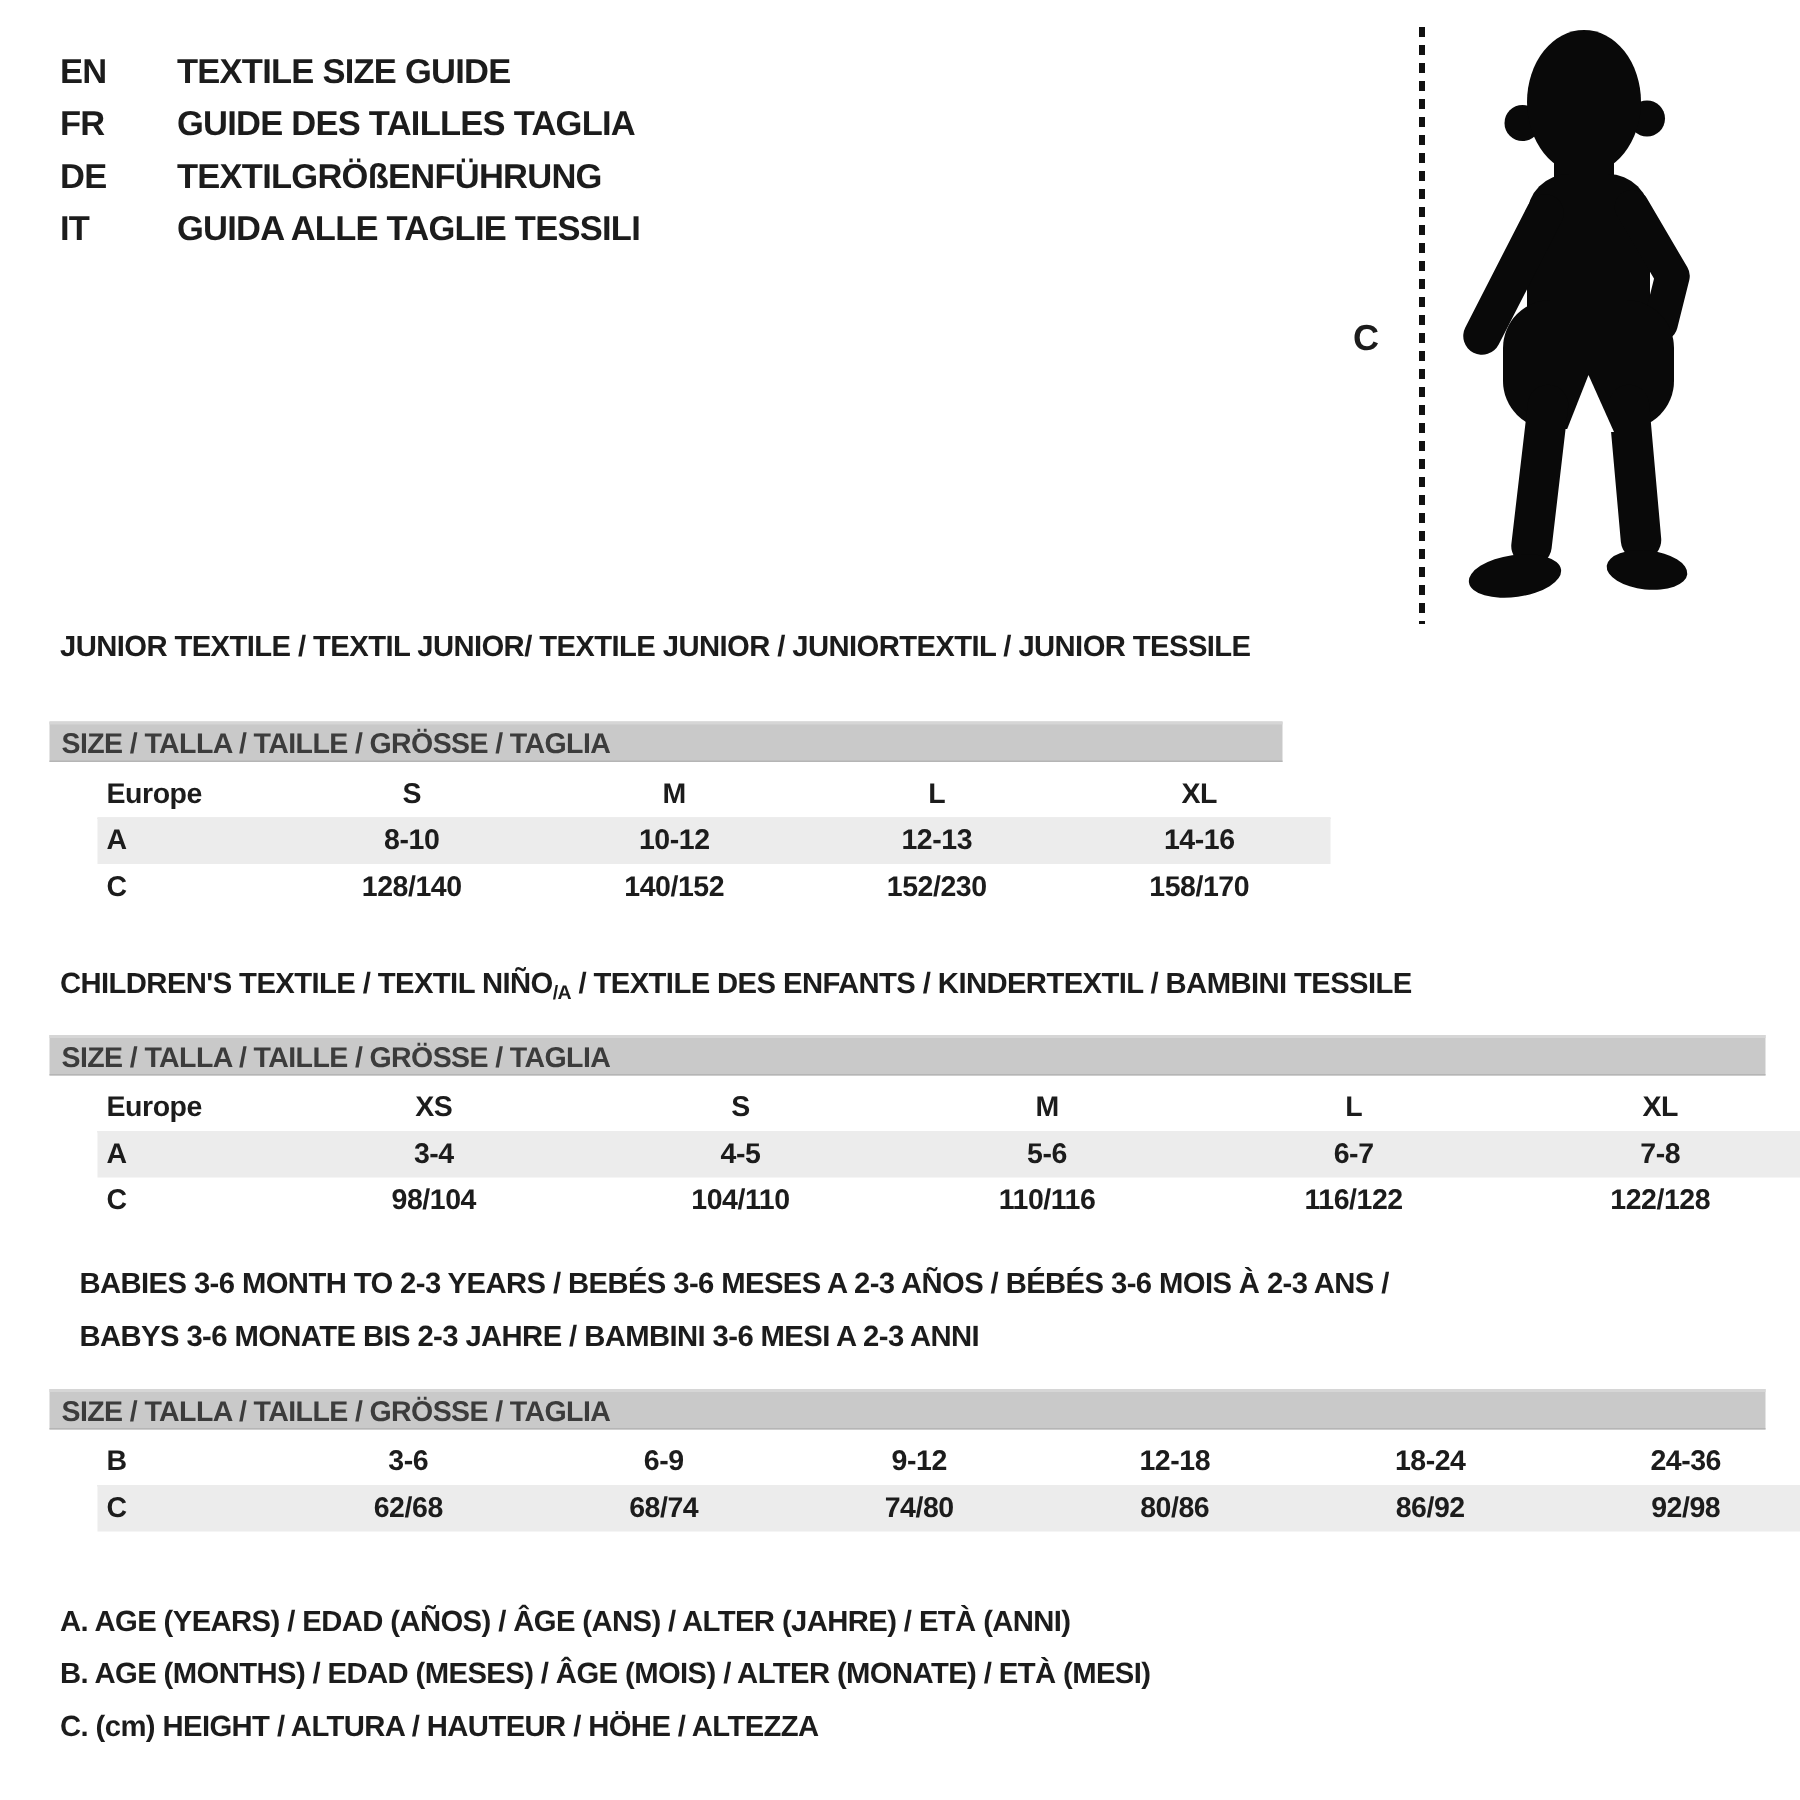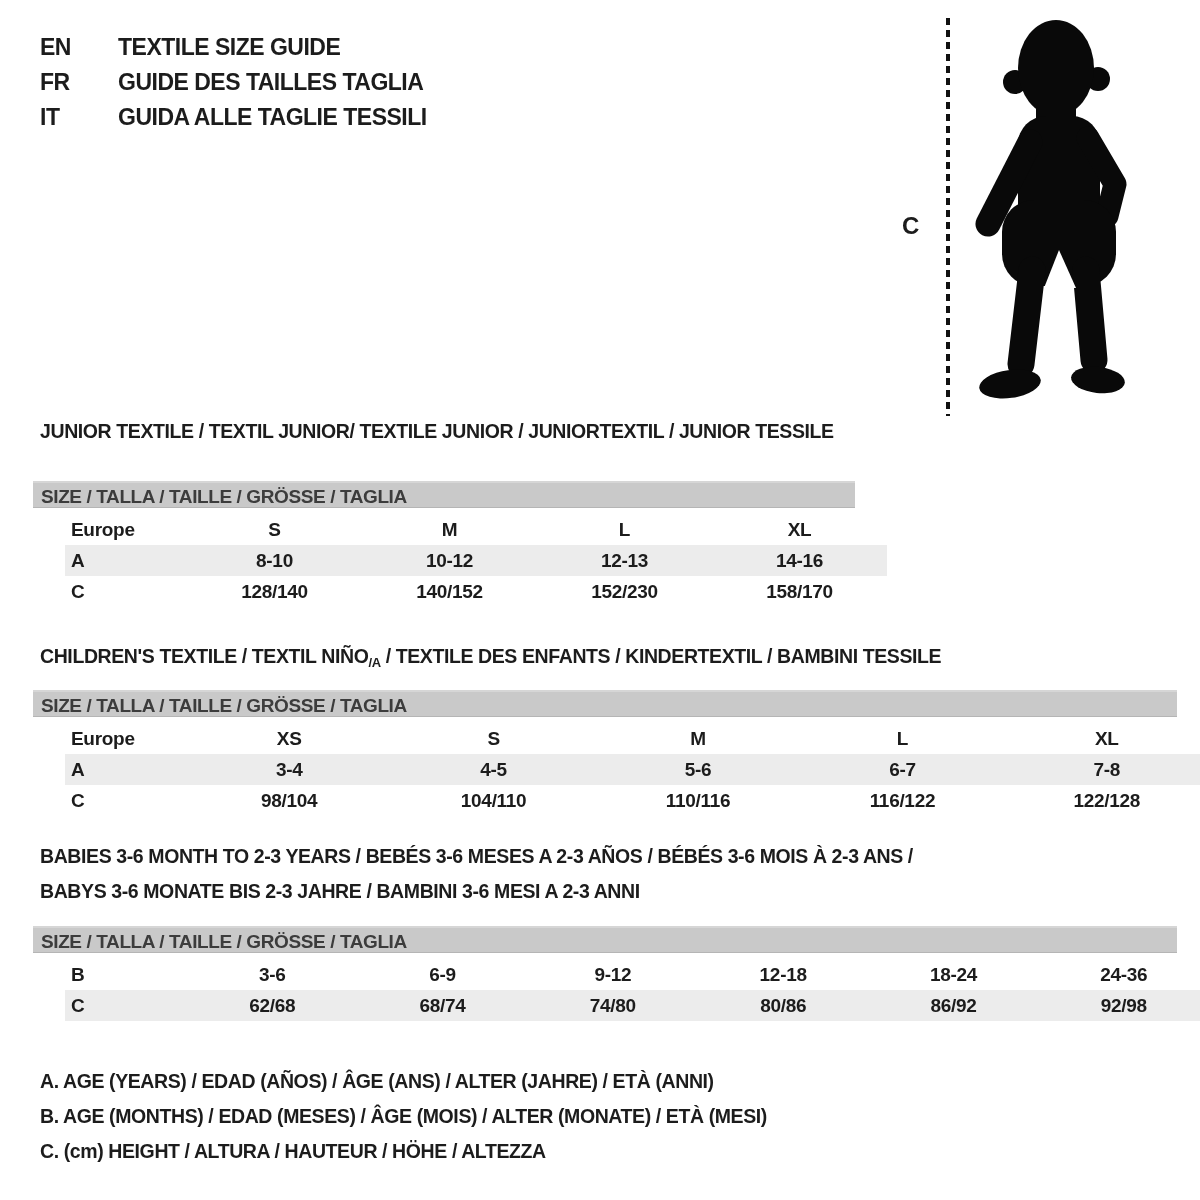--- a/index.html
+++ b/index.html
@@ -45,33 +45,37 @@
   }
   .trow{
     left:33px;height:31px;display:flex;align-items:center;
     font-size:19px;letter-spacing:-0.3px;margin-left:32px;
   }
   .trow.shaded{background:var(--shade);}
   .trow.hairline{border-bottom:1px solid #e0e0e0;}
   .tlabel{width:122px;padding-left:6px;box-sizing:border-box;}
   .tcell{flex:1;text-align:center;}
 
-  .babies-title-line{white-space:nowrap;}
+  .babies-title-line{white-space:nowrap;margin-left:13px;}
 </style>
 </head>
 <body>
 
 <div class="abs lang-block">
   <div class="lang-row">
     <span class="lang-code">EN</span>
     <span class="lang-title">TEXTILE SIZE GUIDE</span>
   </div>
   <div class="lang-row">
     <span class="lang-code">FR</span>
     <span class="lang-title">GUIDE DES TAILLES TAGLIA</span>
+  </div>
+  <div class="lang-row">
+    <span class="lang-code">DE</span>
+    <span class="lang-title">TEXTILGRÖßENFÜHRUNG</span>
   </div>
   <div class="lang-row">
     <span class="lang-code">IT</span>
     <span class="lang-title">GUIDA ALLE TAGLIE TESSILI</span>
   </div>
 </div>
 
 <div class="abs dash-line"></div>
 <div class="abs c-label">C</div>
 <svg class="abs toddler" width="188" height="404" viewBox="0 0 188 404" xmlns="http://www.w3.org/2000/svg">

